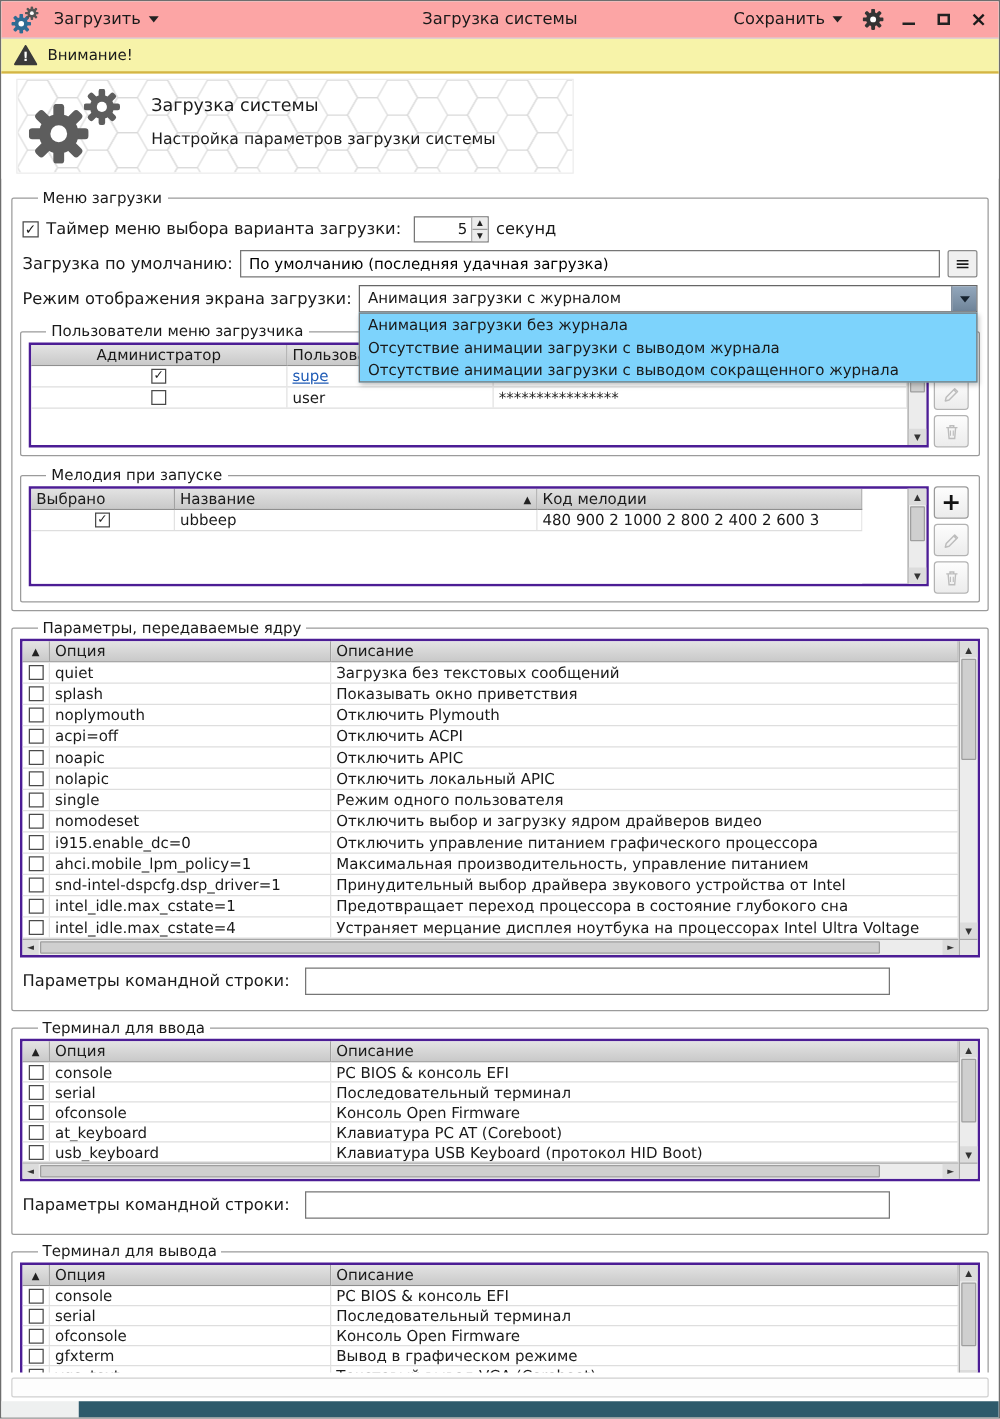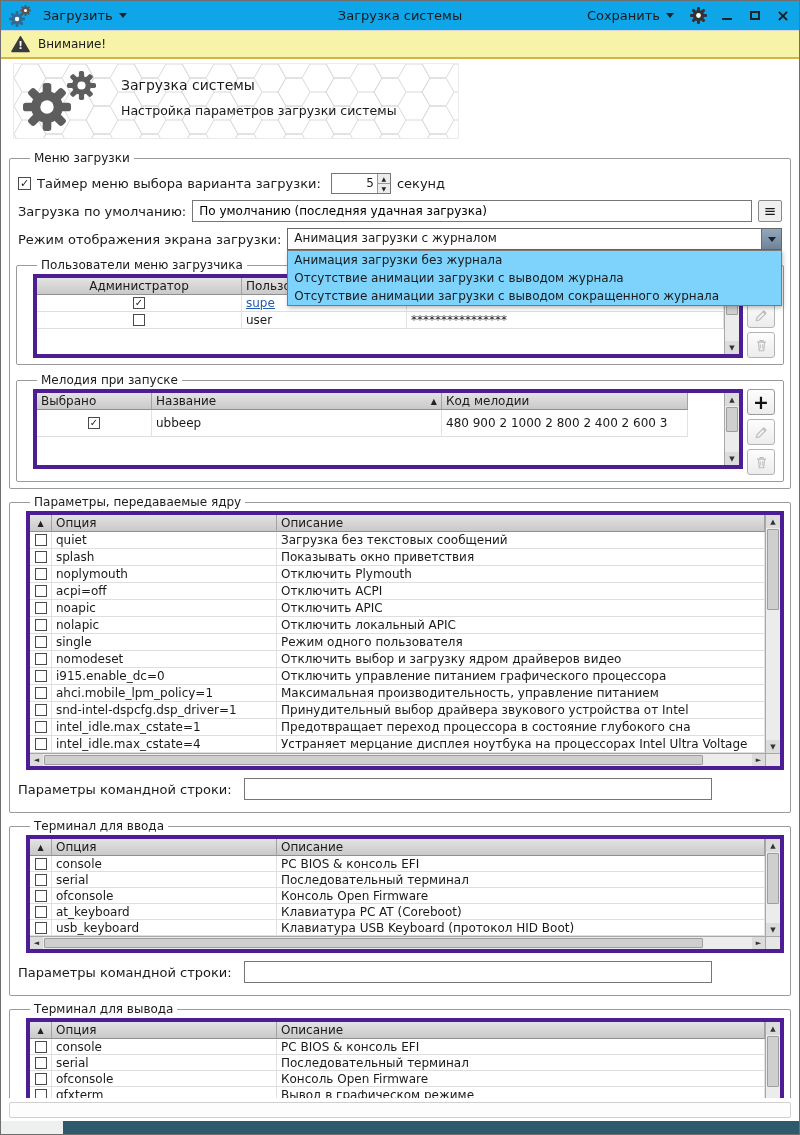--- a/index.html
+++ b/index.html
@@ -1,20 +1,20 @@
 <!DOCTYPE html>
 <html><head>
 <meta charset="utf-8">
 <style>
   * { margin:0; padding:0; box-sizing:border-box; }
   html,body { width:800px; height:1135px; font-family:"DejaVu Sans","Liberation Sans",sans-serif; font-size:12px; color:#1a1a1a; background:#fff; }
   .window { width:800px; height:1135px; border:1px solid #6e6e6e; background:#fff; display:flex; flex-direction:column; overflow:hidden; position:relative; }
 
   
-  .titlebar { height:30px; background:#0ea5e9; border-bottom:1px solid #d7d7d7; display:flex; align-items:center; padding:0 8px; gap:8px; position:relative; flex:0 0 auto; }
+  .titlebar { height:30px; background:#fca5a5; border-bottom:1px solid #d7d7d7; display:flex; align-items:center; padding:0 8px; gap:8px; position:relative; flex:0 0 auto; }
   .menu-btn { display:flex; align-items:center; gap:6px; padding:3px 4px; font-size:13px; cursor:default; }
   .caret { width:0; height:0; border-left:4px solid transparent; border-right:4px solid transparent; border-top:5px solid #222; }
   .tb-title { position:absolute; left:50%; transform:translateX(-50%); font-size:13px; }
   .tb-right { margin-left:auto; display:flex; align-items:center; gap:12px; }
   .wc { width:16px; height:16px; display:flex; align-items:center; justify-content:center; }
   .wc-min-bar { width:10px; height:2px; background:#222; margin-top:7px; }
   .wc-max-box { width:10px; height:9px; border:2px solid #222; }
   .wc-close { font-size:16px; font-weight:bold; line-height:14px; }
   .gear-svg { display:block; }
 
@@ -56,21 +56,21 @@
   
   .combo { flex:1; height:22px; border:1px solid #666; background:#fff; display:flex; position:relative; min-width:0; }
   .cval { flex:1; padding:2px 6px; white-space:nowrap; overflow:hidden; }
   .cbtn { width:20px; background:linear-gradient(#93a7bc,#6f8499); border-left:1px solid #5b6e83; display:flex; align-items:center; justify-content:center; }
   .cbtn-tri { width:0; height:0; border-left:4px solid transparent; border-right:4px solid transparent; border-top:5px solid #16232f; }
   .popup { position:absolute; top:21px; left:-1px; right:-1px; background:#7dd3fc; border:1px solid #7a7a7a; z-index:100; box-shadow:1px 2px 4px rgba(0,0,0,.25); }
   .popup .opt { height:18px; line-height:18px; padding:0 6px; white-space:nowrap; overflow:hidden; font-size:12px; }
 
   
   .fs-flex { display:flex; gap:4px; align-items:flex-start; }
-  .tbl { border:4px solid #4c1d95; background:#fff; display:flex; min-width:0;margin-left:10px; }
+  .tbl { border:2px solid #4c1d95; background:#fff; display:flex; min-width:0; }
   .tbl-main { flex:1; display:flex; flex-direction:column; min-width:0; overflow:hidden; }
   .thead { display:flex; flex:0 0 auto; }
   .hcell { background:linear-gradient(#e3e3e3,#c9c9c9); border-right:1px solid #a2a2a2; border-bottom:1px solid #8f8f8f; height:17px; padding:1px 4px; font-size:12px; white-space:nowrap; overflow:hidden; }
   .trows { background:#fff; }
   .trow { display:flex; border-bottom:1px solid #dedede; }
   .tcell { padding:1px 4px; font-size:12px; white-space:nowrap; overflow:hidden; border-right:1px solid #e2e2e2; display:flex; align-items:center; }
   .c-center { justify-content:center; text-align:center; }
   .sort-arrow { font-size:8px; color:#222; }
   .link { color:#1f5bb5; text-decoration:underline; }
 
@@ -96,21 +96,21 @@
   .users-tbl { height:84px; flex:1; }
   .users-main .hcell, .users-main .tcell { flex:0 0 auto; }
   .col-admin { width:205px; }
   .col-uname { width:165px; }
   .col-pass  { flex:1 1 auto !important; min-width:0; }
   .users-main .trow { height:17px; }
   .melody-tbl { height:80px; flex:1;gap:36px; }
   .col-sel  { width:115px; }
   .col-mname{ width:290px; }
   .col-code { flex:1 1 auto !important; min-width:0; }
-  .melody-main .trow { height:27px; }
+  .melody-main .trow { height:17px; }
   .mname-h { display:flex; justify-content:space-between; align-items:center; }
 
   
   .col-cb   { width:22px; flex:0 0 auto; }
   .col-opt  { width:225px; flex:0 0 auto; }
   .col-desc { flex:1 1 auto; min-width:0; }
   .ktable .trow { height:17px; }
   .ktable .trows { height:221px; }
   .ttable .trow { height:16px; }
   .ttable .trows { height:80px; }

